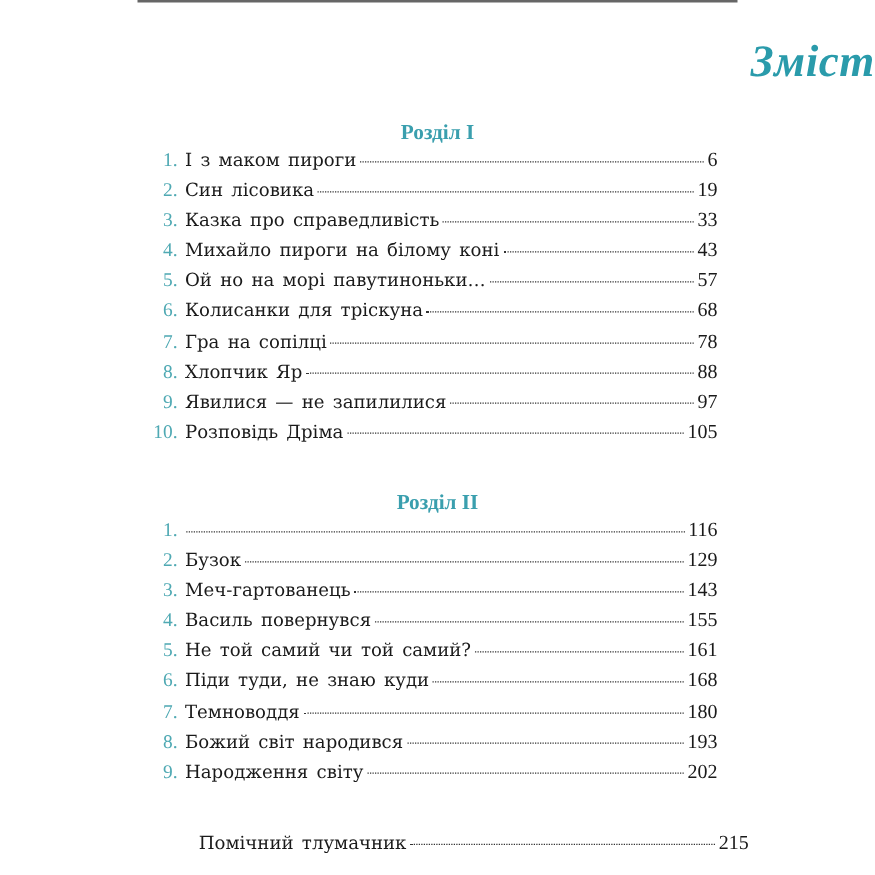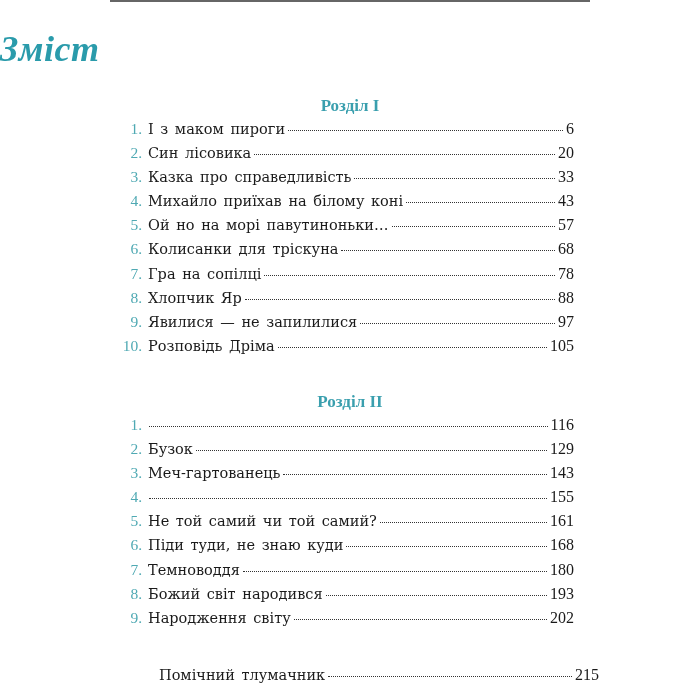--- a/index.html
+++ b/index.html
@@ -21,21 +21,21 @@
       width: 480px;
       top: 0;
       height: 2px;
       background: #666666;
     }
     .title {
       position: absolute;
       top: 28px;
       left: 0;
       width: 700px;
-      text-align: left;
+      text-align: right;
       font-family: "Liberation Serif", "DejaVu Serif", serif;
       font-style: italic;
       font-weight: bold;
       font-size: 36px;
       color: #2a9bab;
       letter-spacing: 0.5px;
     }
     .section-heading {
       position: absolute;
       left: 0;
@@ -106,31 +106,31 @@
   <div class="toc-row">
     <span class="num">1.</span>
     <span class="label">І з маком пироги</span>
     <span class="dots"></span>
     <span class="page">6</span>
   </div>
   <div class="toc-row">
     <span class="num">2.</span>
     <span class="label">Син лісовика</span>
     <span class="dots"></span>
-    <span class="page">20</span>
+    <span class="page">19</span>
   </div>
   <div class="toc-row">
     <span class="num">3.</span>
     <span class="label">Казка про справедливість</span>
     <span class="dots"></span>
     <span class="page">33</span>
   </div>
   <div class="toc-row">
     <span class="num">4.</span>
-    <span class="label">Михайло приїхав на білому коні</span>
+    <span class="label">Михайло пироги на білому коні</span>
     <span class="dots"></span>
     <span class="page">43</span>
   </div>
   <div class="toc-row">
     <span class="num">5.</span>
     <span class="label">Ой но на морі павутиноньки…</span>
     <span class="dots"></span>
     <span class="page">57</span>
   </div>
   <div class="toc-row">
@@ -180,20 +180,21 @@
     <span class="page">129</span>
   </div>
   <div class="toc-row">
     <span class="num">3.</span>
     <span class="label">Меч-гартованець</span>
     <span class="dots"></span>
     <span class="page">143</span>
   </div>
   <div class="toc-row">
     <span class="num">4.</span>
+    <span class="label">Василь повернувся</span>
     <span class="dots"></span>
     <span class="page">155</span>
   </div>
   <div class="toc-row">
     <span class="num">5.</span>
     <span class="label">Не той самий чи той самий?</span>
     <span class="dots"></span>
     <span class="page">161</span>
   </div>
   <div class="toc-row">

